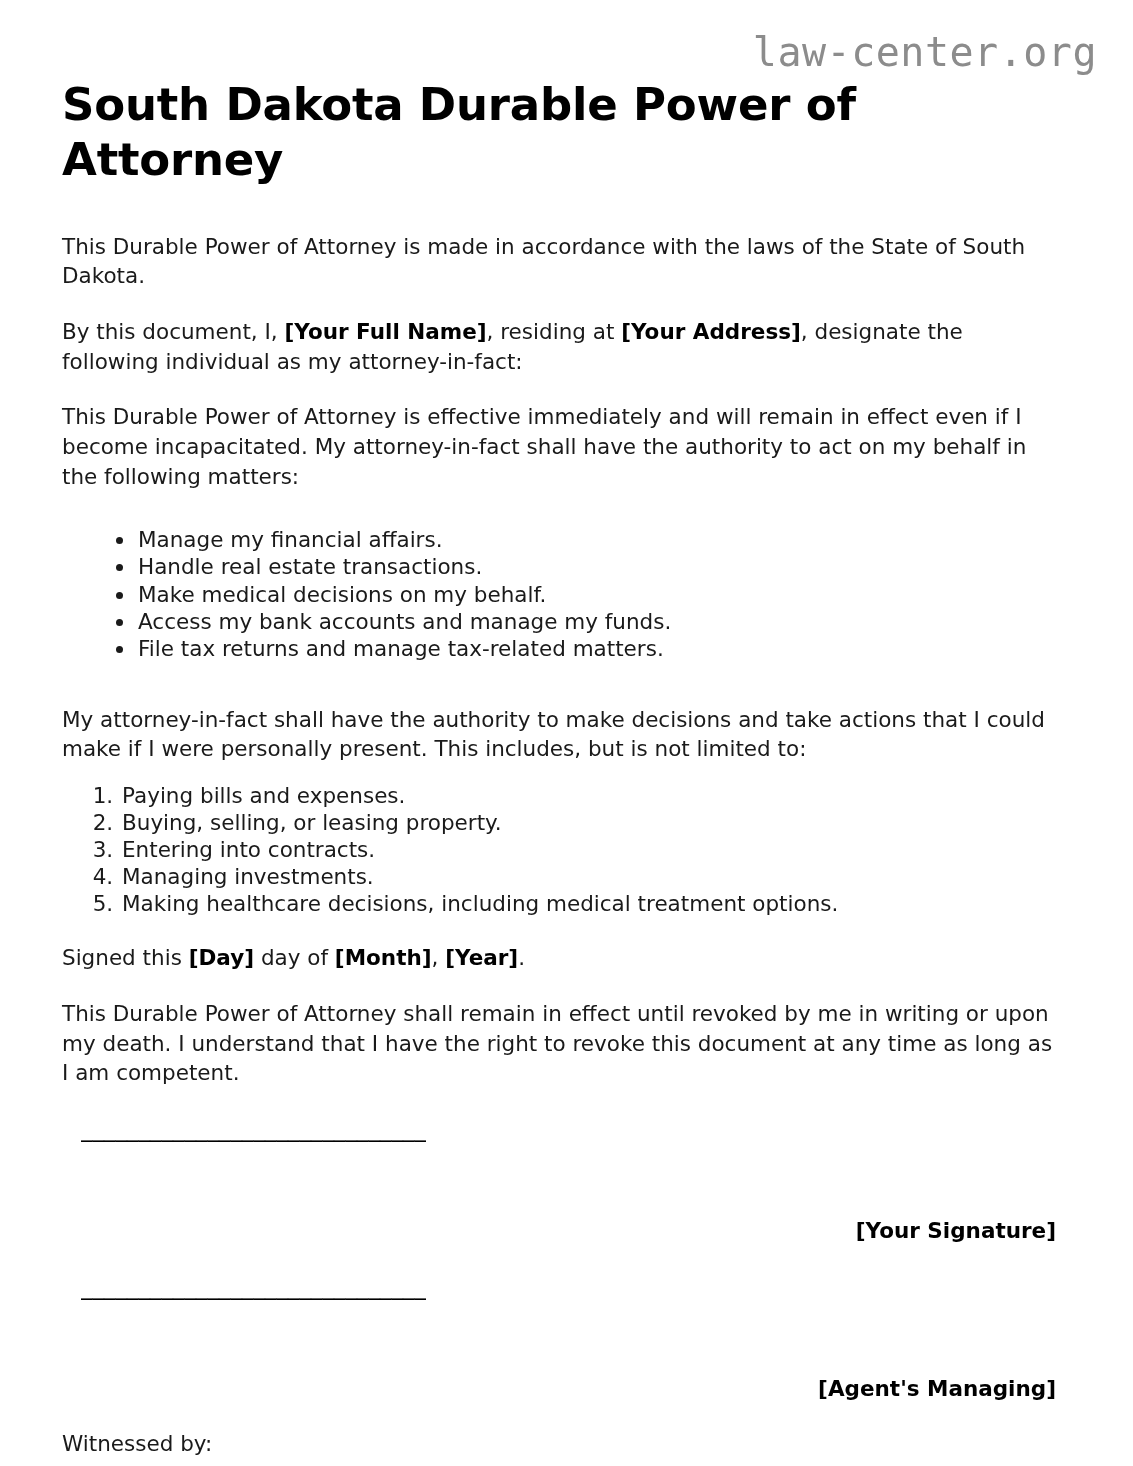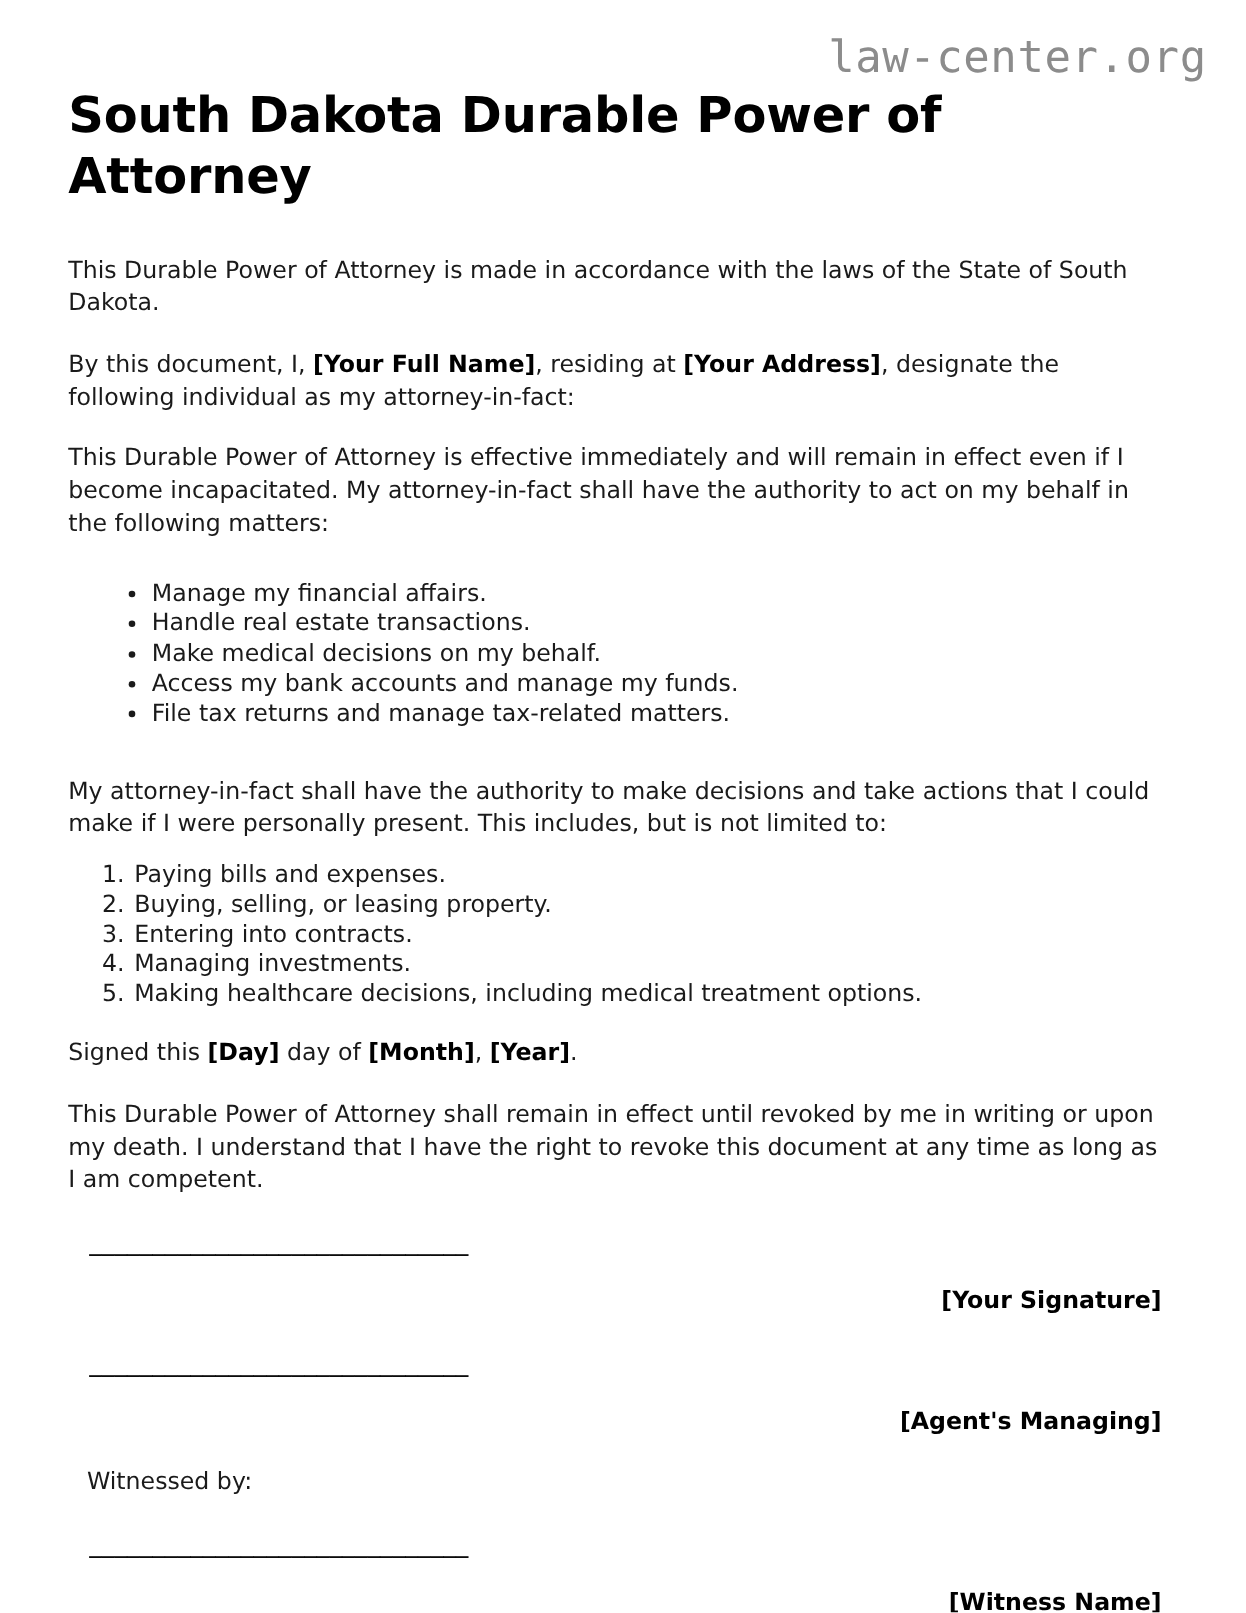--- a/index.html
+++ b/index.html
@@ -61,20 +61,21 @@
   }
 
   p.para.first-para {
     padding-top: 44px;
   }
 
   p.para b,
   .sig-label {
     font-weight: bold;
     color: #000000;
+    margin-top: 48px;
   }
 
   ul.bullet-list {
     margin: 17px;
     padding-top: 18px;
     padding-bottom: 0;
     padding-left: 57px;
     list-style-type: disc;
   }
 
@@ -115,21 +116,20 @@
     font-size: 21.5px;
     line-height: 1.38;
     text-align: right;
   }
 
   .witness-intro {
     padding-top: 26px;
     font-size: 21.5px;
     line-height: 1.38;
     color: #1a1a1a;
-    margin-left: 17px;
   }
 </style>
 </head>
 <body>
 
 <div class="page">
 
   <div class="watermark">law-center.org</div>
 
   <div class="content">

